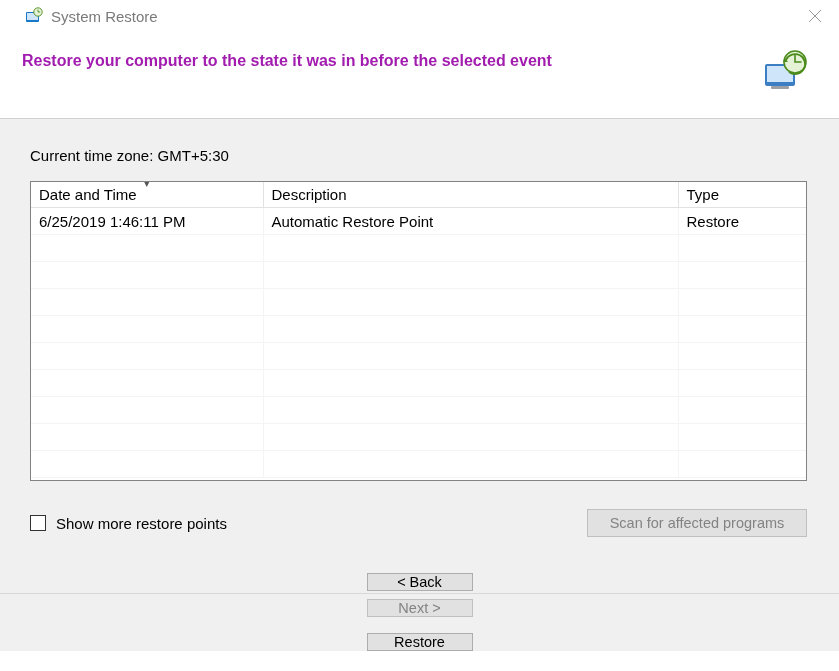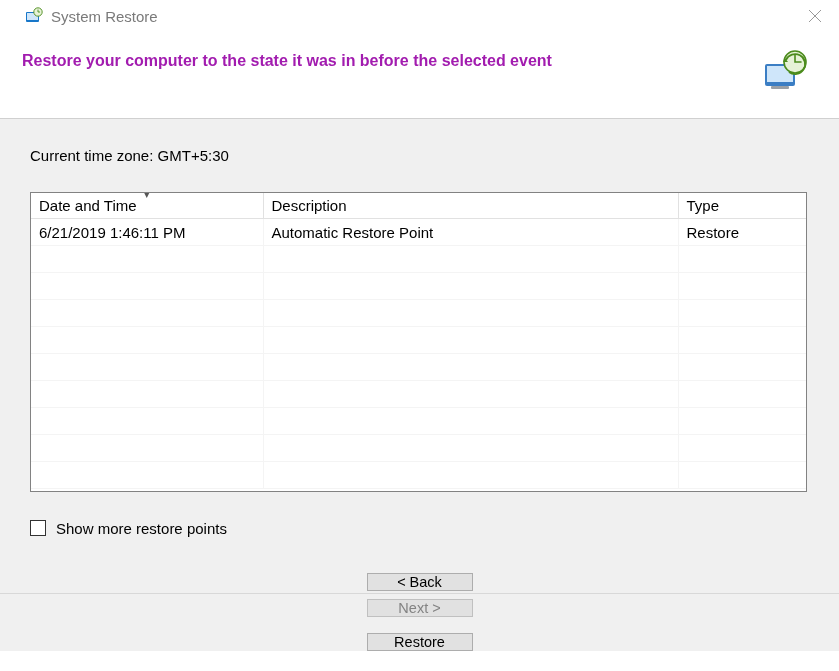--- a/index.html
+++ b/index.html
@@ -68,21 +68,21 @@
     }
 
     .content {
       background: #f0f0f0;
       padding: 28px 32px 0 30px;
       height: 474px;
     }
 
     .tz {
       font-size: 15px;
-      margin-bottom: 28px;
+      margin-bottom: 17px;
     }
 
     .table-wrap {
       border: 1px solid #828282;
       background: #fff;
       height: 300px;
     }
     table {
       width: 100%;
       border-collapse: collapse;
@@ -222,21 +222,21 @@
           <th class="col-desc">
             <span>Description</span>
           </th>
           <th class="col-type">
             <span>Type</span>
           </th>
         </tr>
       </thead>
       <tbody>
         <tr>
-          <td>6/21/2019 1:46:11 PM</td>
+          <td>6/25/2019 1:46:11 PM</td>
           <td>Automatic Restore Point</td>
           <td>Restore</td>
         </tr>
         <tr>
             <td></td>
             <td></td>
             <td></td>
           </tr>
         <tr>
             <td></td>
@@ -281,20 +281,23 @@
       </tbody>
     </table>
   </div>
 
   <div class="below">
     <label class="checkbox-row">
       <span class="checkbox-box"></span>
       <span>Show more restore points</span>
     </label>
     <div class="spacer"></div>
+    <button class="btn scan-btn" disabled="">
+      <span>Scan for affected programs</span>
+    </button>
   </div>
 
 </div>
 
 <div class="footer">
   <button class="btn">
     <span>&lt; Back</span>
   </button>
   <button class="btn" disabled="">
     <span>Next &gt;</span>

